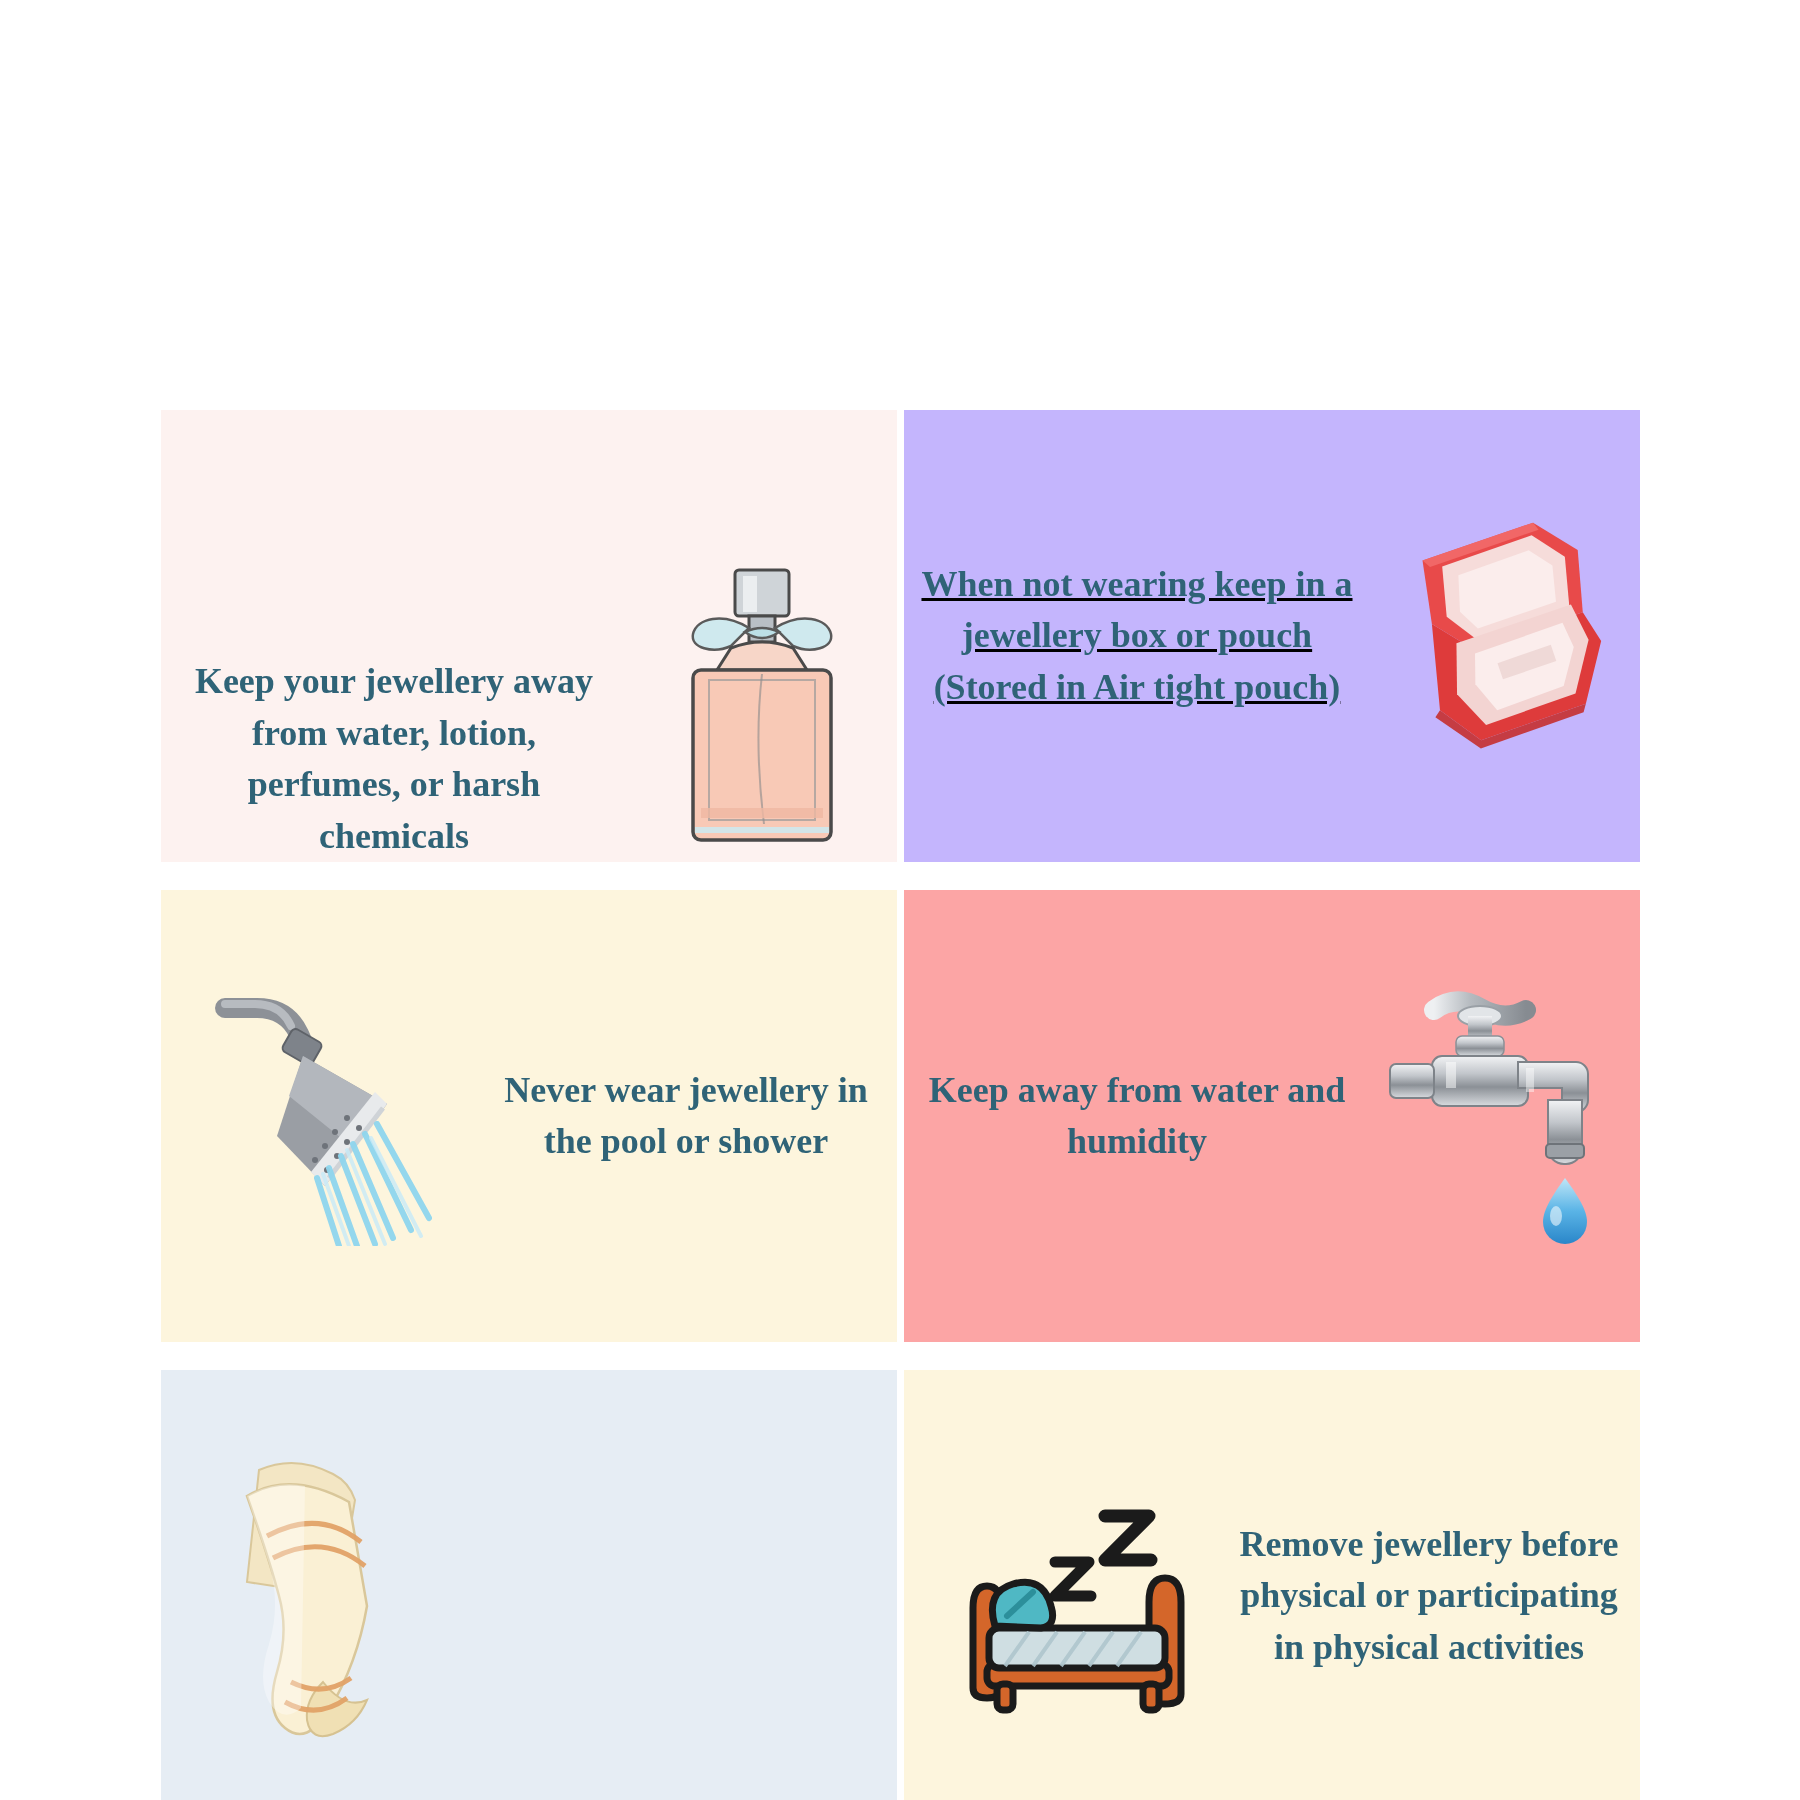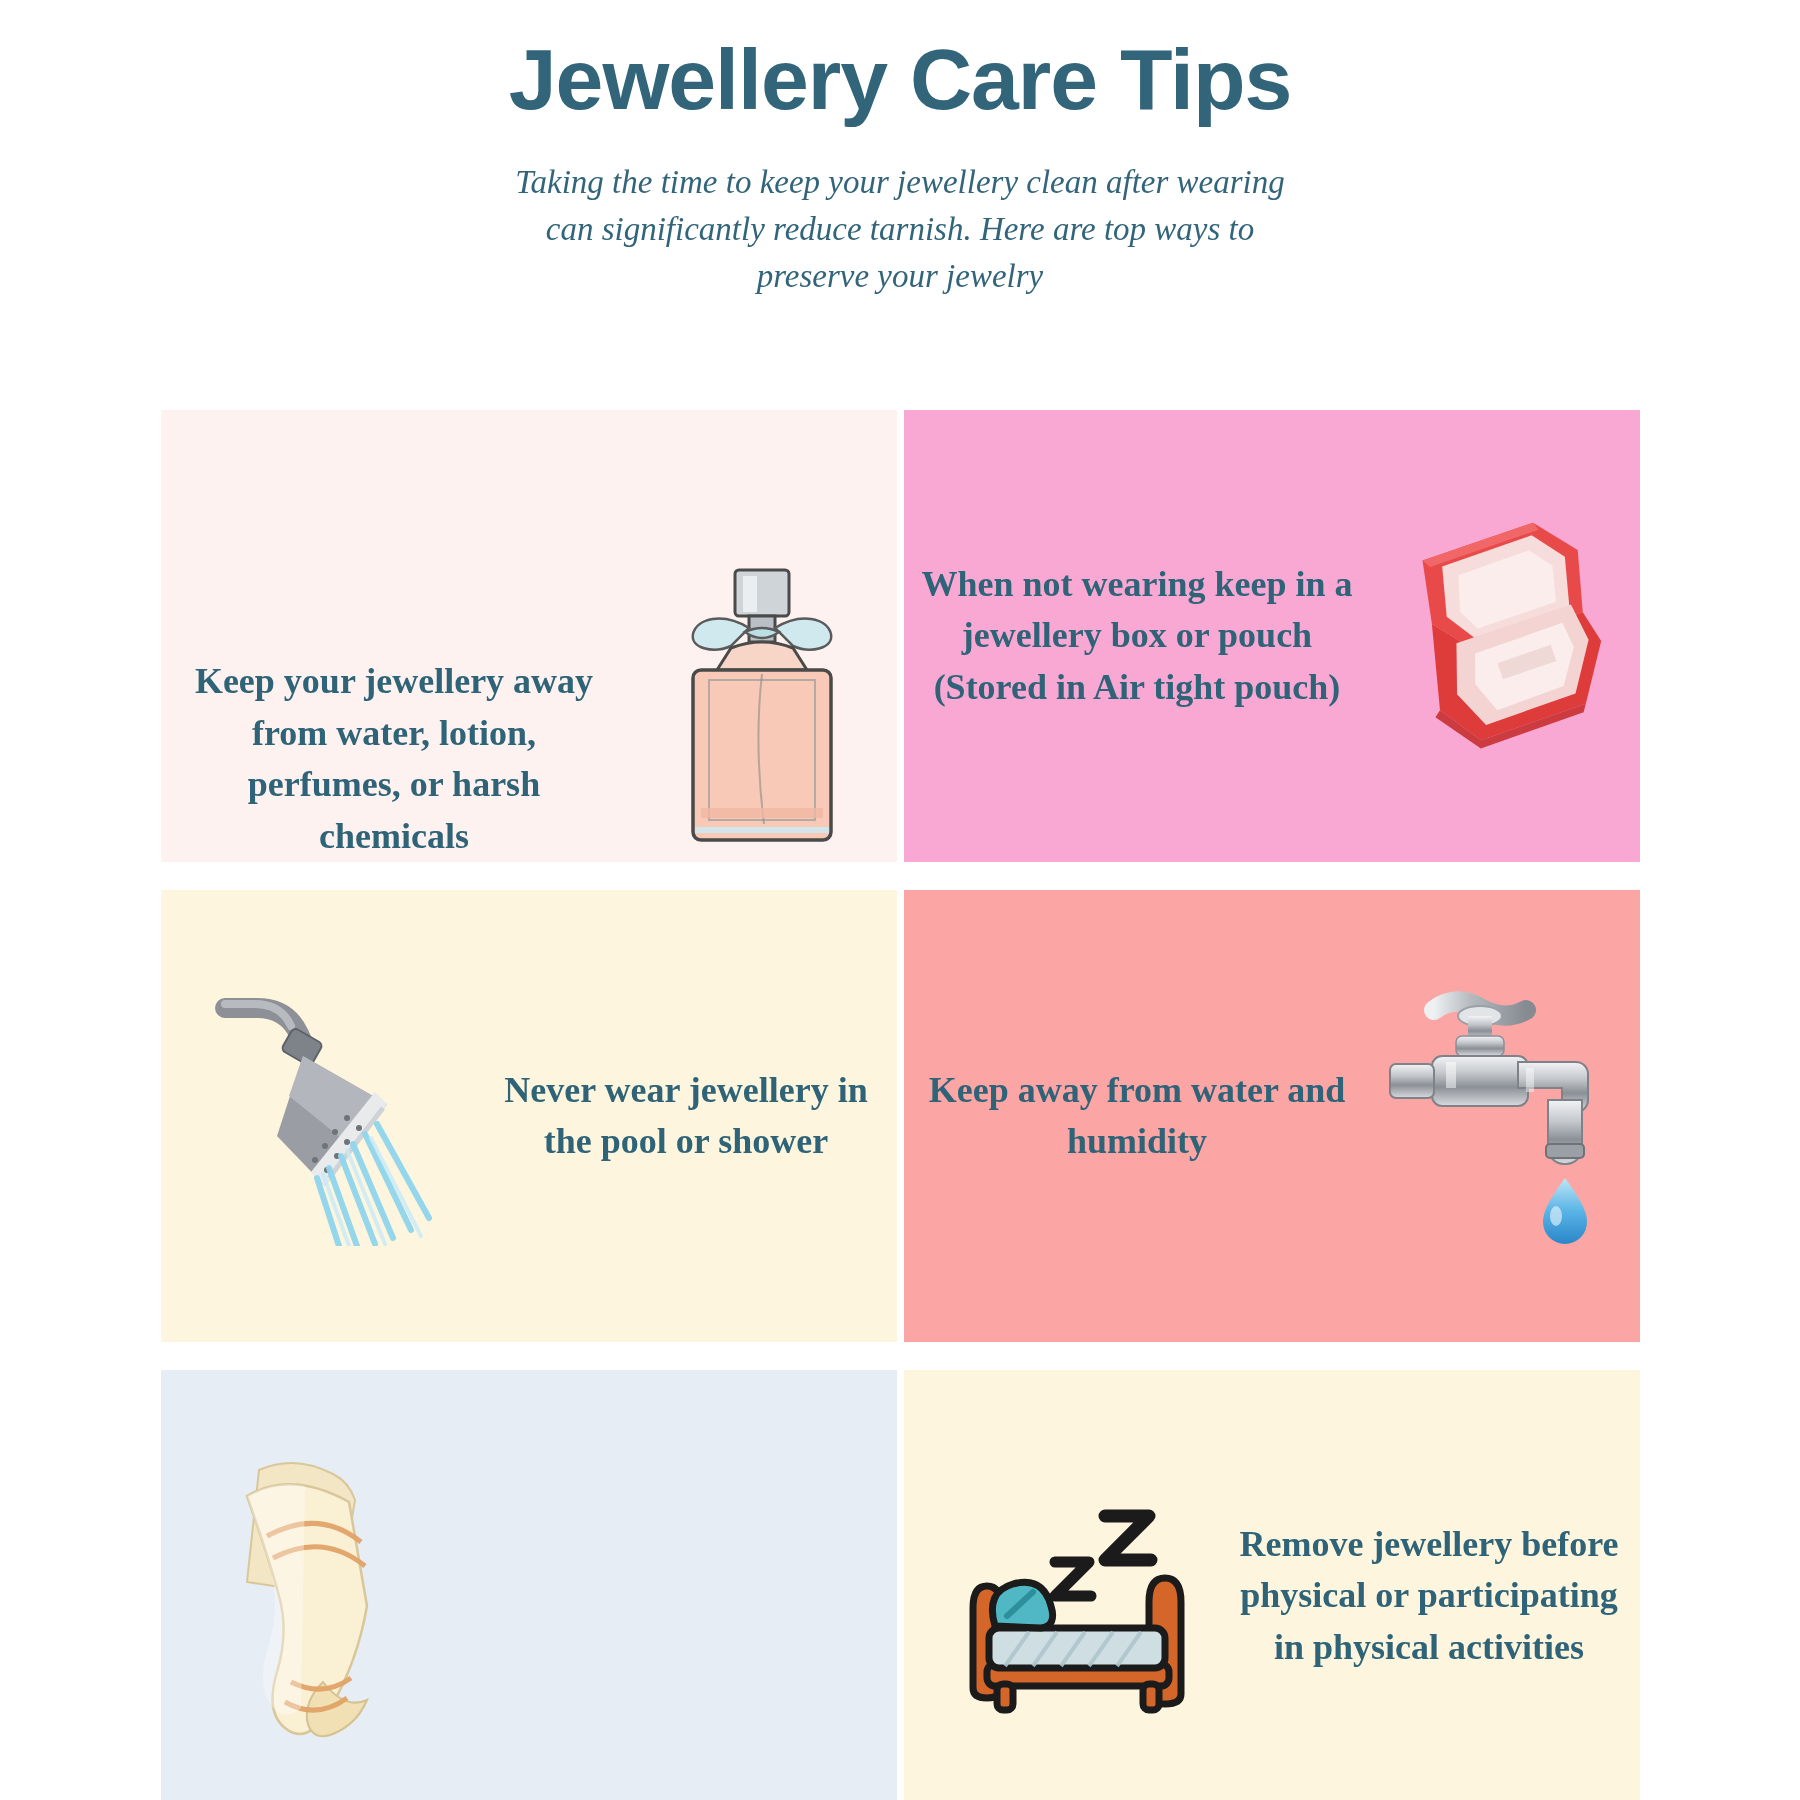--- a/index.html
+++ b/index.html
@@ -87,24 +87,20 @@
   }
   .card-art svg { display: block; }
 
   
 </style>
 </head>
 <body>
 
 <div id="page" style="background: rgb(255, 255, 255);">
 
-  <div id="header">
-    <h1 id="title">Jewellery Care Tips</h1>
-    <p id="subtitle">Taking the time to keep your jewellery clean after wearing can significantly reduce tarnish. Here are top ways to preserve your jewelry</p>
-  </div>
 
   <div id="grid">
 
     <div class="card text-left" style="background: rgb(253, 242, 240); align-items: flex-end;">
       <div class="card-text">Keep your jewellery away from water, lotion, perfumes, or harsh chemicals</div>
       <div class="card-art">
         <svg width="210" height="300" viewBox="0 0 210 300">
 
           <rect x="78" y="8" width="54" height="46" rx="4" fill="#cfd4d8" stroke="#4a4a4a" stroke-width="3"></rect>
           <rect x="86" y="14" width="14" height="36" fill="#f0f2f4" opacity=".85"></rect>
@@ -118,21 +114,21 @@
 
           <path d="M44 108 h122 a8 8 0 0 1 8 8 v154 a8 8 0 0 1 -8 8 H44 a8 8 0 0 1 -8 -8 V116 a8 8 0 0 1 8 -8 Z" fill="#f8c9b6" stroke="#4a4a4a" stroke-width="3.5"></path>
           <path d="M52 118 h106 v140 H52 Z" fill="none" stroke="#9a9a9a" stroke-width="2" opacity=".7"></path>
           <path d="M105 112 q-8 70 2 150" fill="none" stroke="#8a8a8a" stroke-width="2" opacity=".6"></path>
           <rect x="44" y="246" width="122" height="10" fill="#efb8a3" opacity=".8"></rect>
           <path d="M38 268 h134" stroke="#cfe9ee" stroke-width="6" opacity=".9"></path>
         </svg>
       </div>
     </div>
 
-    <div class="card text-left" style="background: #f9a8d4;">
+    <div class="card text-left" style="background: #c4b5fd; text-decoration: underline;">
       <div class="card-text">When not wearing keep in a jewellery box or pouch (Stored in Air tight pouch)</div>
       <div class="card-art">
         <svg width="250" height="250" viewBox="0 0 250 250">
           <g transform="rotate(-12 125 125)">
 
             <path d="M60 34 L176 20 L214 56 L206 118 L92 132 L56 98 Z" fill="#E84A4A"></path>
             <path d="M78 44 L172 32 L200 60 L194 110 L96 122 L72 94 Z" fill="#F6DCDA"></path>
             <path d="M92 56 L166 46 L186 66 L182 102 L100 112 L86 92 Z" fill="#FBEDEC"></path>
 
             <path d="M56 98 L92 132 L206 118 L218 150 L190 208 L80 222 L46 184 Z" fill="#DE3B3B"></path>

